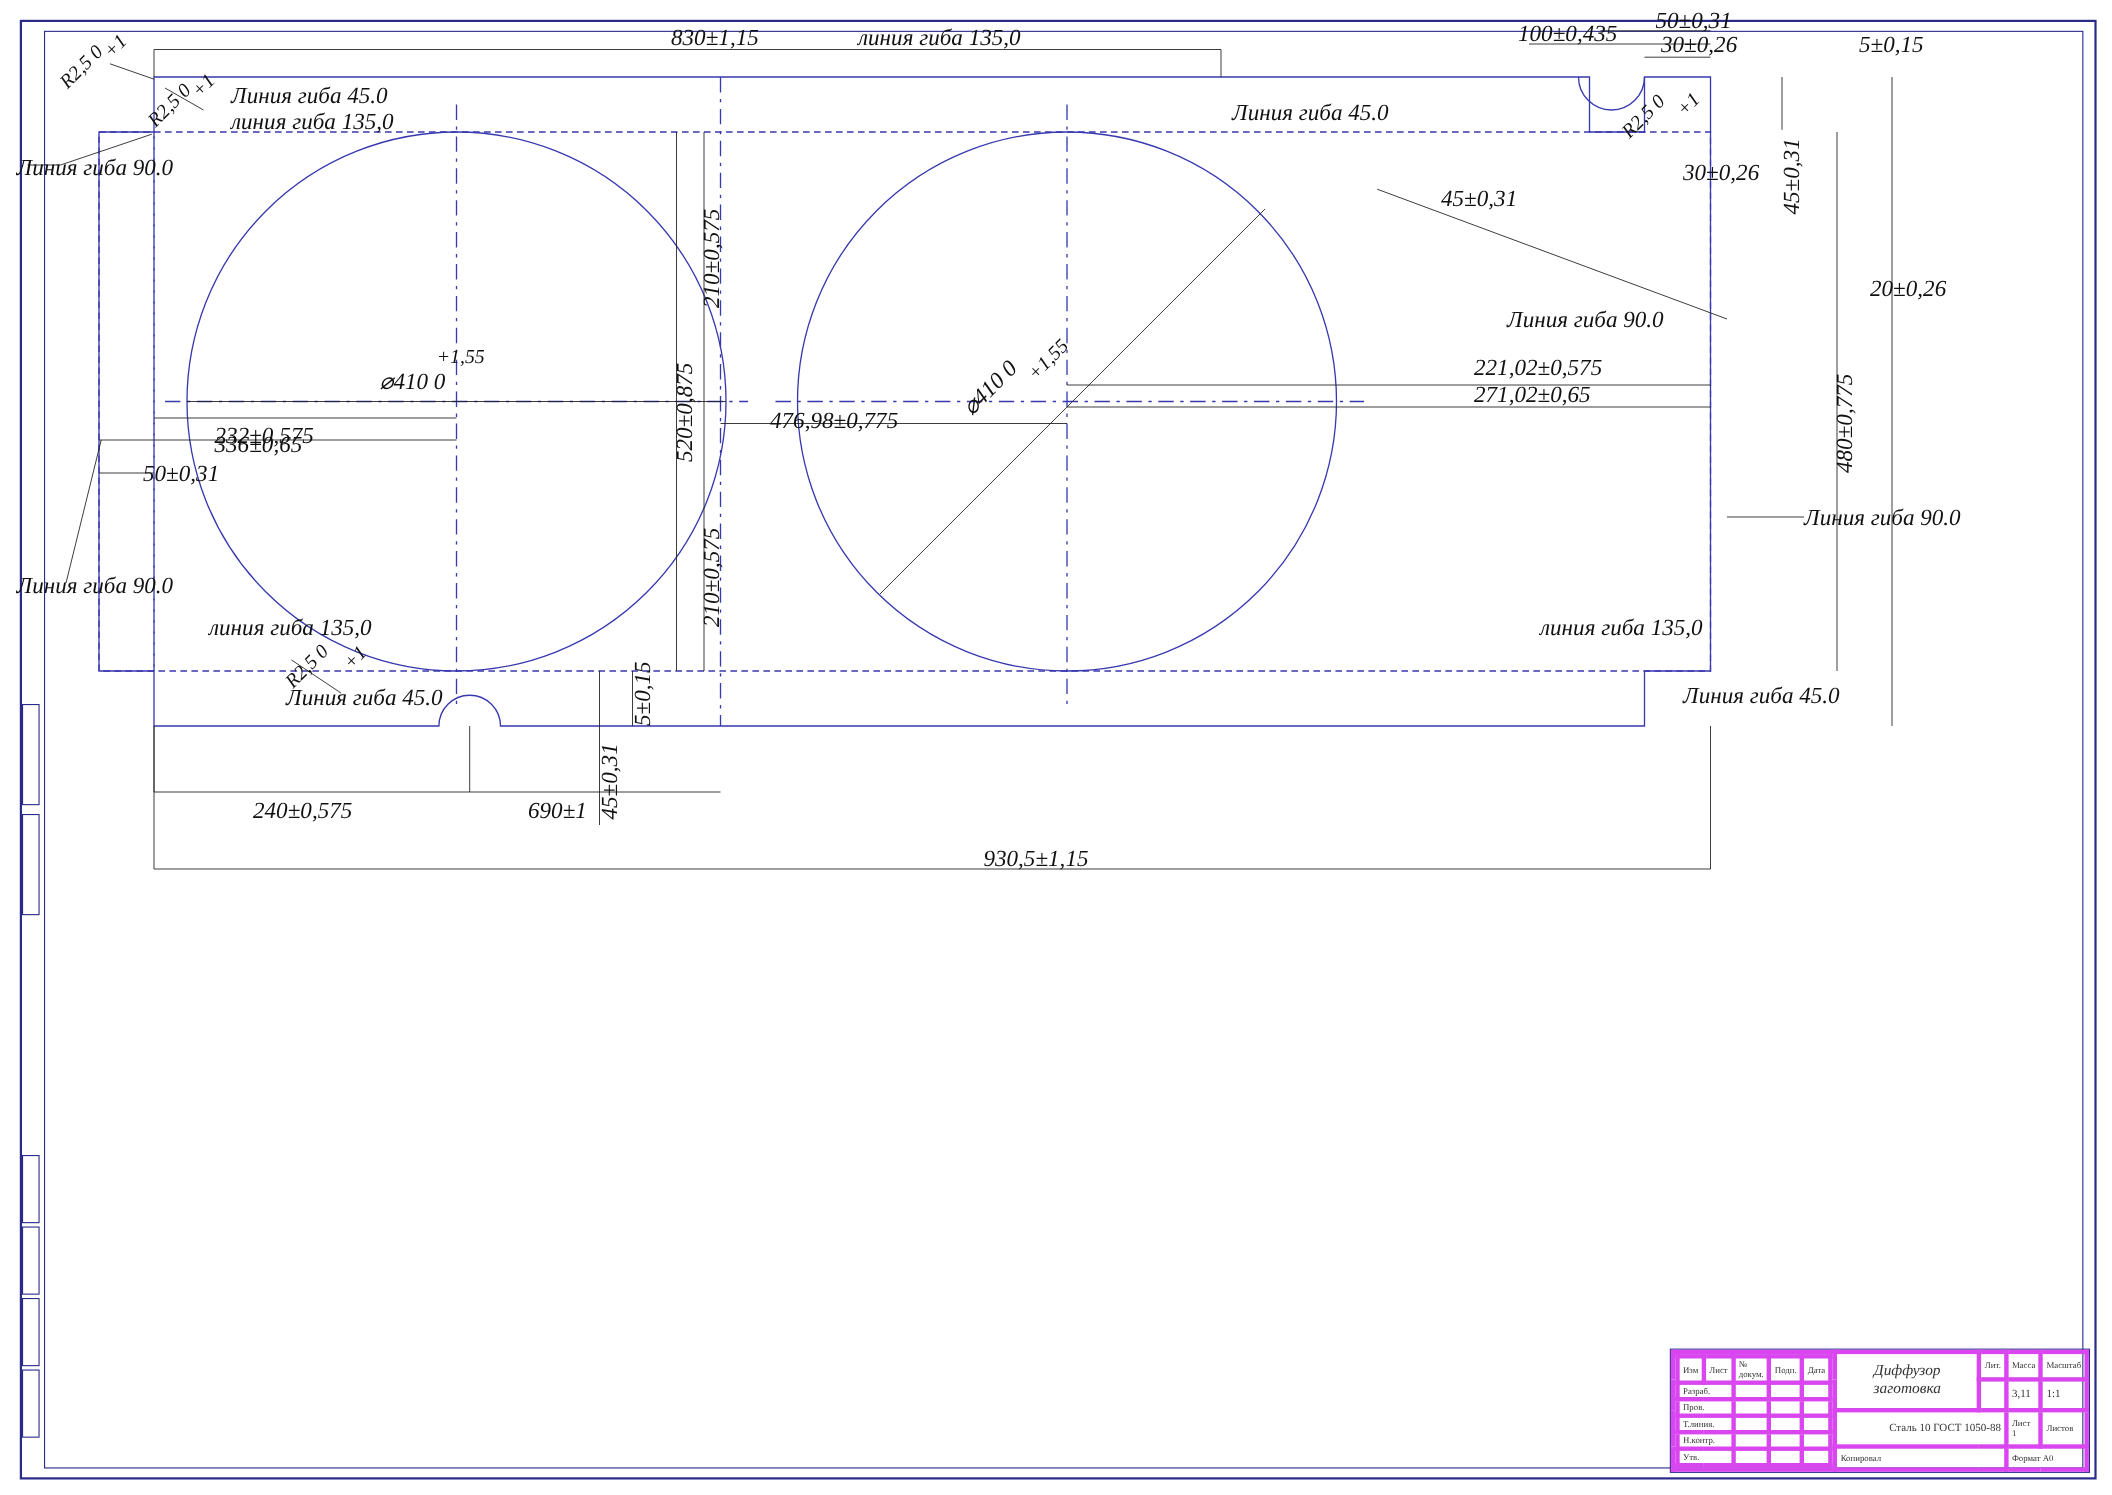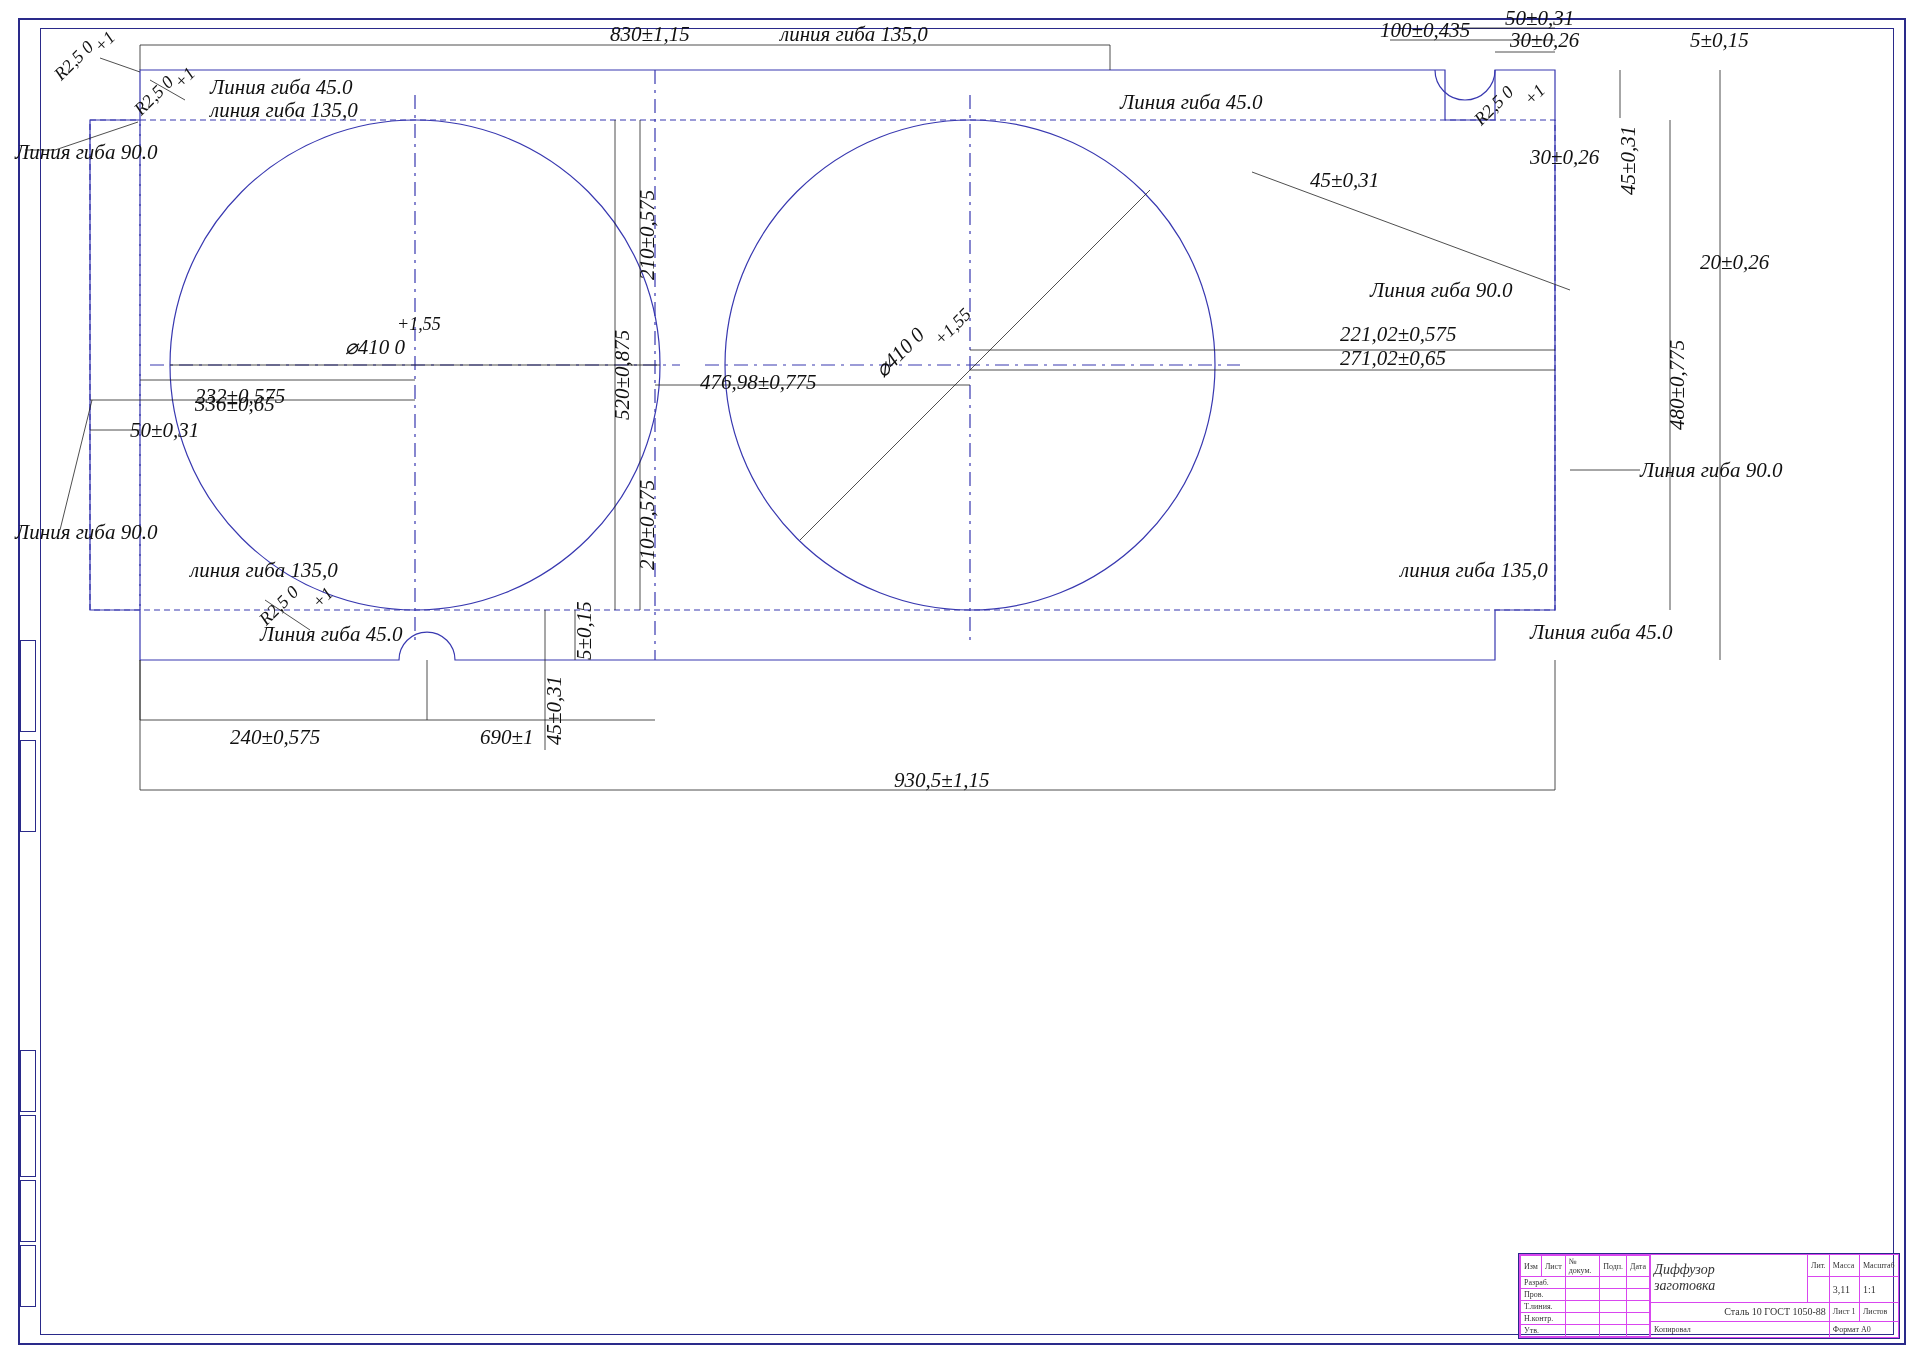--- a/index.html
+++ b/index.html
@@ -4,24 +4,24 @@
 <style>
   html,body{margin:0;padding:0;background:#fff;font-family:'Comic Sans MS','Segoe Script',cursive;}
   .sheet{position:relative;width:1920px;height:1359px;background:#fff;}
   .frame{position:absolute;border:2px solid #2a2a8a;}
   .frame.outer{left:18px;top:18px;width:1884px;height:1323px;}
   .frame.inner{left:40px;top:28px;width:1852px;height:1305px;border-width:1px;}
   svg{position:absolute;left:0;top:0;}
   .dim{font-style:italic;font-size:21px;color:#111;position:absolute;white-space:nowrap;}
   .dim.sm{font-size:18px;}
   .tb{position:absolute;border:1px solid #2a2a8a;font-size:10px;color:#333;}
-  .tb td{border:1px solid #d946ef;padding:1px 3px;}
+  .tb td{border:4px solid #d946ef;padding:1px 3px;}
   .rot90{transform:rotate(-90deg);transform-origin:left top;}
   .rot45{transform:rotate(-45deg);transform-origin:left top;}
-  .title{font-style:italic;font-size:14px;}
+  .title{font-style:italic;font-size:14px;text-align:center;}
   .side-tab{position:absolute;border:1px solid #2a2a8a;width:14px;background:#fff;}
 </style>
 </head>
 <body>
 
 <div class="sheet">
   <div class="frame outer"></div>
   <div class="frame inner"></div>
 
   <div class="side-tab" style="left:20px;top:640px;height:90px"></div>

